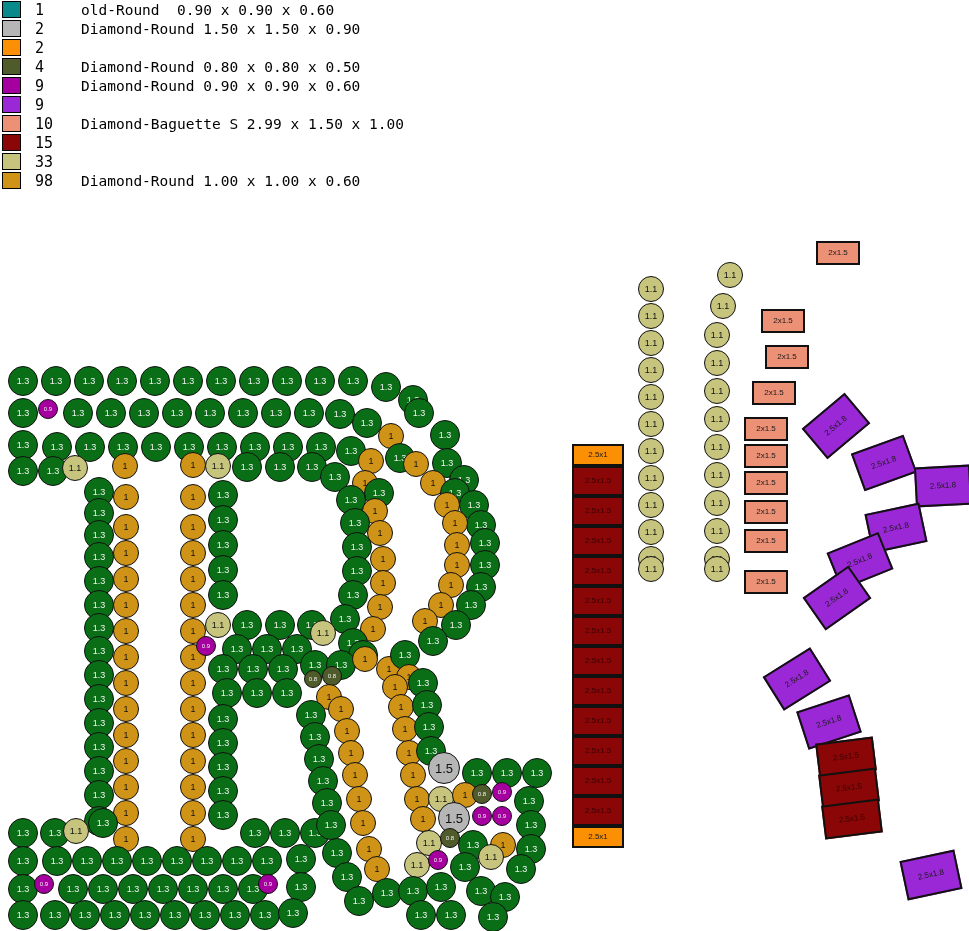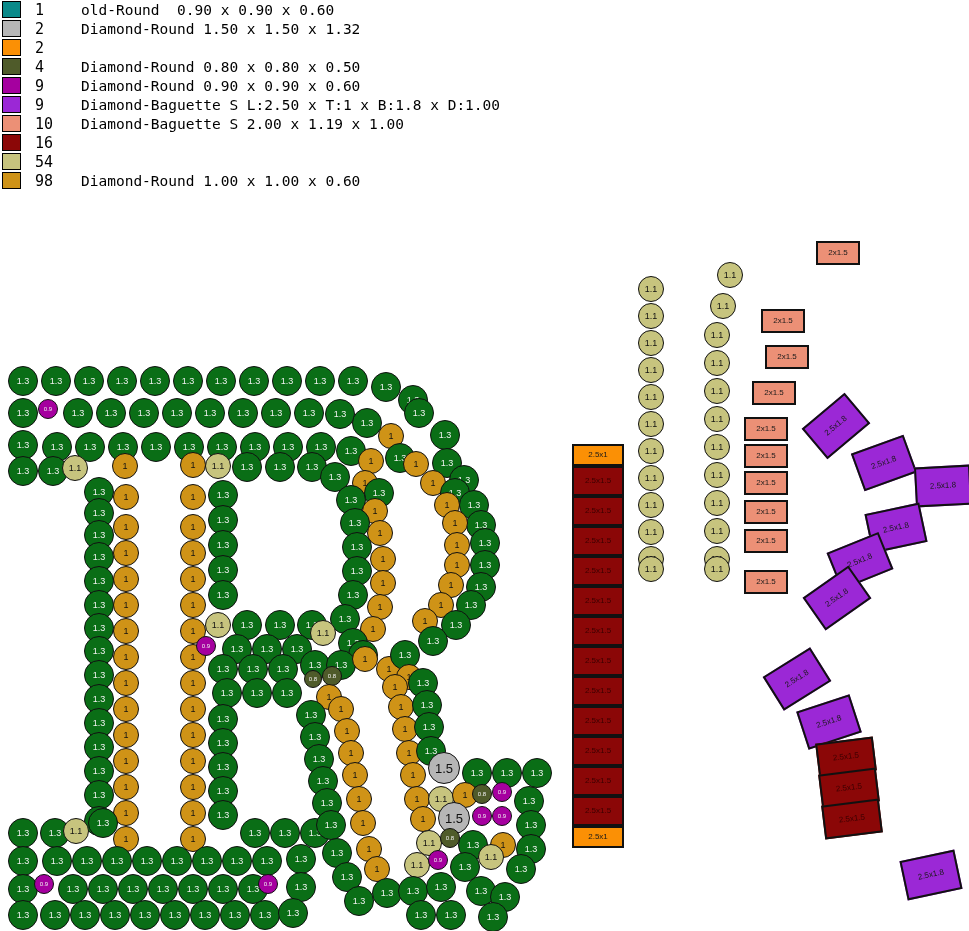--- a/index.html
+++ b/index.html
@@ -36,53 +36,52 @@
 
 <div id="legend">
     <div class="legend-row">
       <div class="legend-swatch" style="background: rgb(10, 138, 138);"></div>
       <div class="legend-count">1</div>
       <div class="legend-desc">old-Round  0.90 x 0.90 x 0.60</div>
     </div>
     <div class="legend-row">
       <div class="legend-swatch" style="background: rgb(182, 182, 182);"></div>
       <div class="legend-count">2</div>
-      <div class="legend-desc">Diamond-Round 1.50 x 1.50 x 1.32</div>
+      <div class="legend-desc">Diamond-Round 1.50 x 1.50 x 0.90</div>
     </div>
     <div class="legend-row">
       <div class="legend-swatch" style="background: rgb(251, 144, 5);"></div>
       <div class="legend-count">2</div>
     </div>
     <div class="legend-row">
       <div class="legend-swatch" style="background: rgb(79, 91, 42);"></div>
       <div class="legend-count">4</div>
       <div class="legend-desc">Diamond-Round 0.80 x 0.80 x 0.50</div>
     </div>
     <div class="legend-row">
       <div class="legend-swatch" style="background: rgb(165, 0, 159);"></div>
       <div class="legend-count">9</div>
       <div class="legend-desc">Diamond-Round 0.90 x 0.90 x 0.60</div>
     </div>
     <div class="legend-row">
       <div class="legend-swatch" style="background: rgb(155, 40, 214);"></div>
       <div class="legend-count">9</div>
-      <div class="legend-desc">Diamond-Baguette S L:2.50 x T:1 x B:1.8 x D:1.00</div>
     </div>
     <div class="legend-row">
       <div class="legend-swatch" style="background: rgb(236, 144, 118);"></div>
       <div class="legend-count">10</div>
-      <div class="legend-desc">Diamond-Baguette S 2.00 x 1.19 x 1.00</div>
+      <div class="legend-desc">Diamond-Baguette S 2.99 x 1.50 x 1.00</div>
     </div>
     <div class="legend-row">
       <div class="legend-swatch" style="background: rgb(139, 7, 7);"></div>
-      <div class="legend-count">16</div>
+      <div class="legend-count">15</div>
     </div>
     <div class="legend-row">
       <div class="legend-swatch" style="background: rgb(199, 196, 126);"></div>
-      <div class="legend-count">54</div>
+      <div class="legend-count">33</div>
     </div>
     <div class="legend-row">
       <div class="legend-swatch" style="background: rgb(207, 147, 23);"></div>
       <div class="legend-count">98</div>
       <div class="legend-desc">Diamond-Round 1.00 x 1.00 x 0.60</div>
     </div>
   </div>
 
 <div id="stage">
     <div class="stone dark" style="left: 8px; top: 366px; width: 30px; height: 30px; background: rgb(10, 110, 22); font-size: 9px;">1.3</div>

